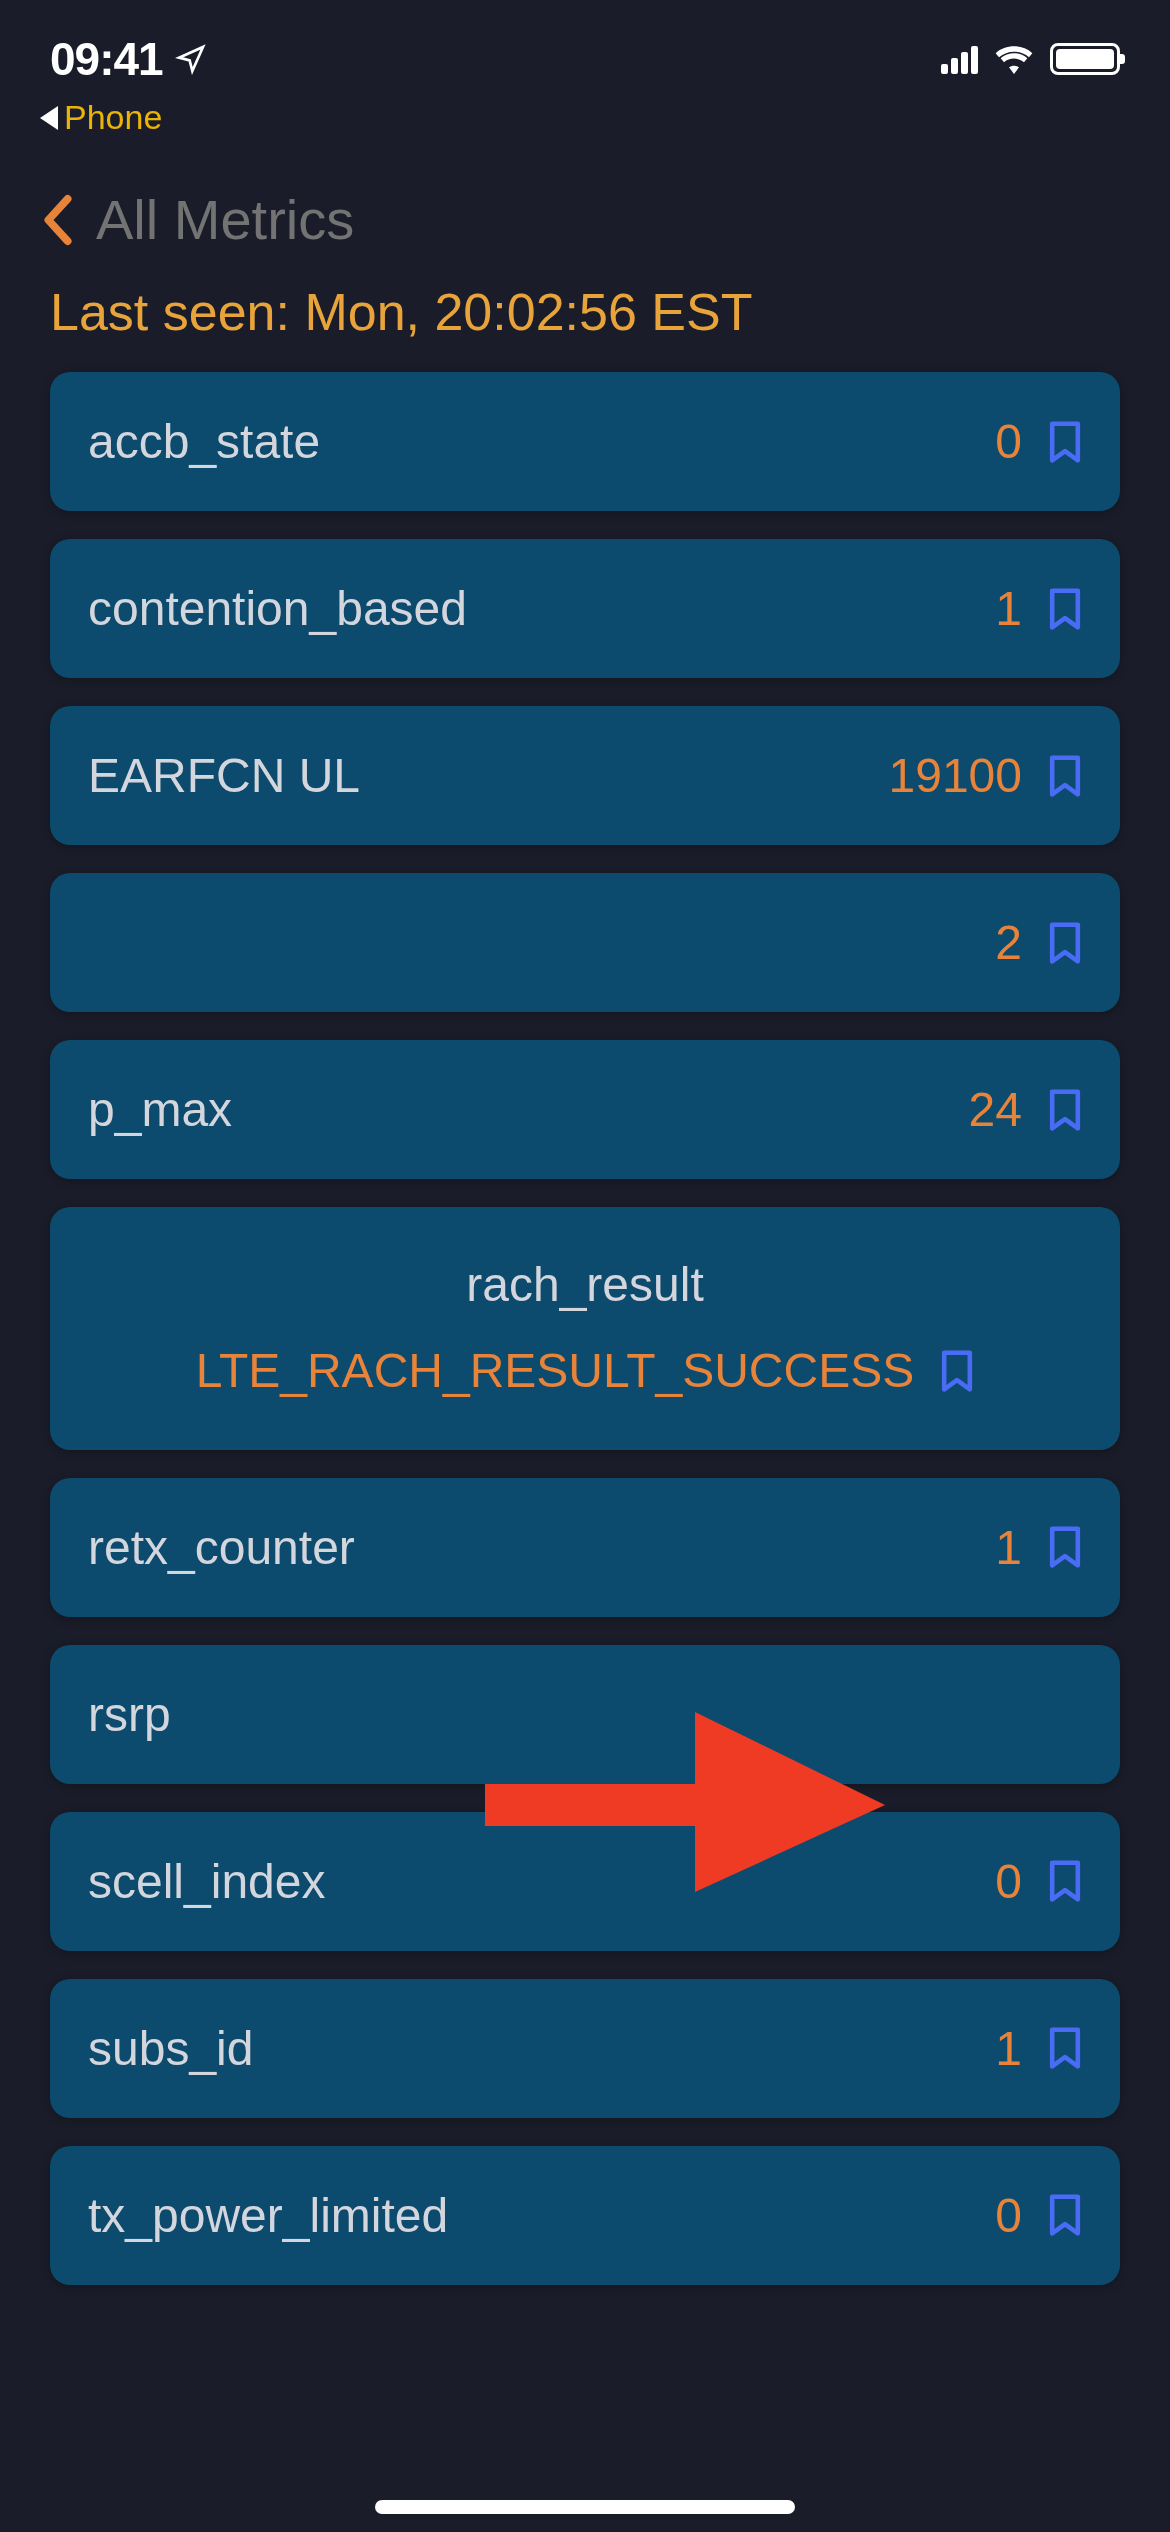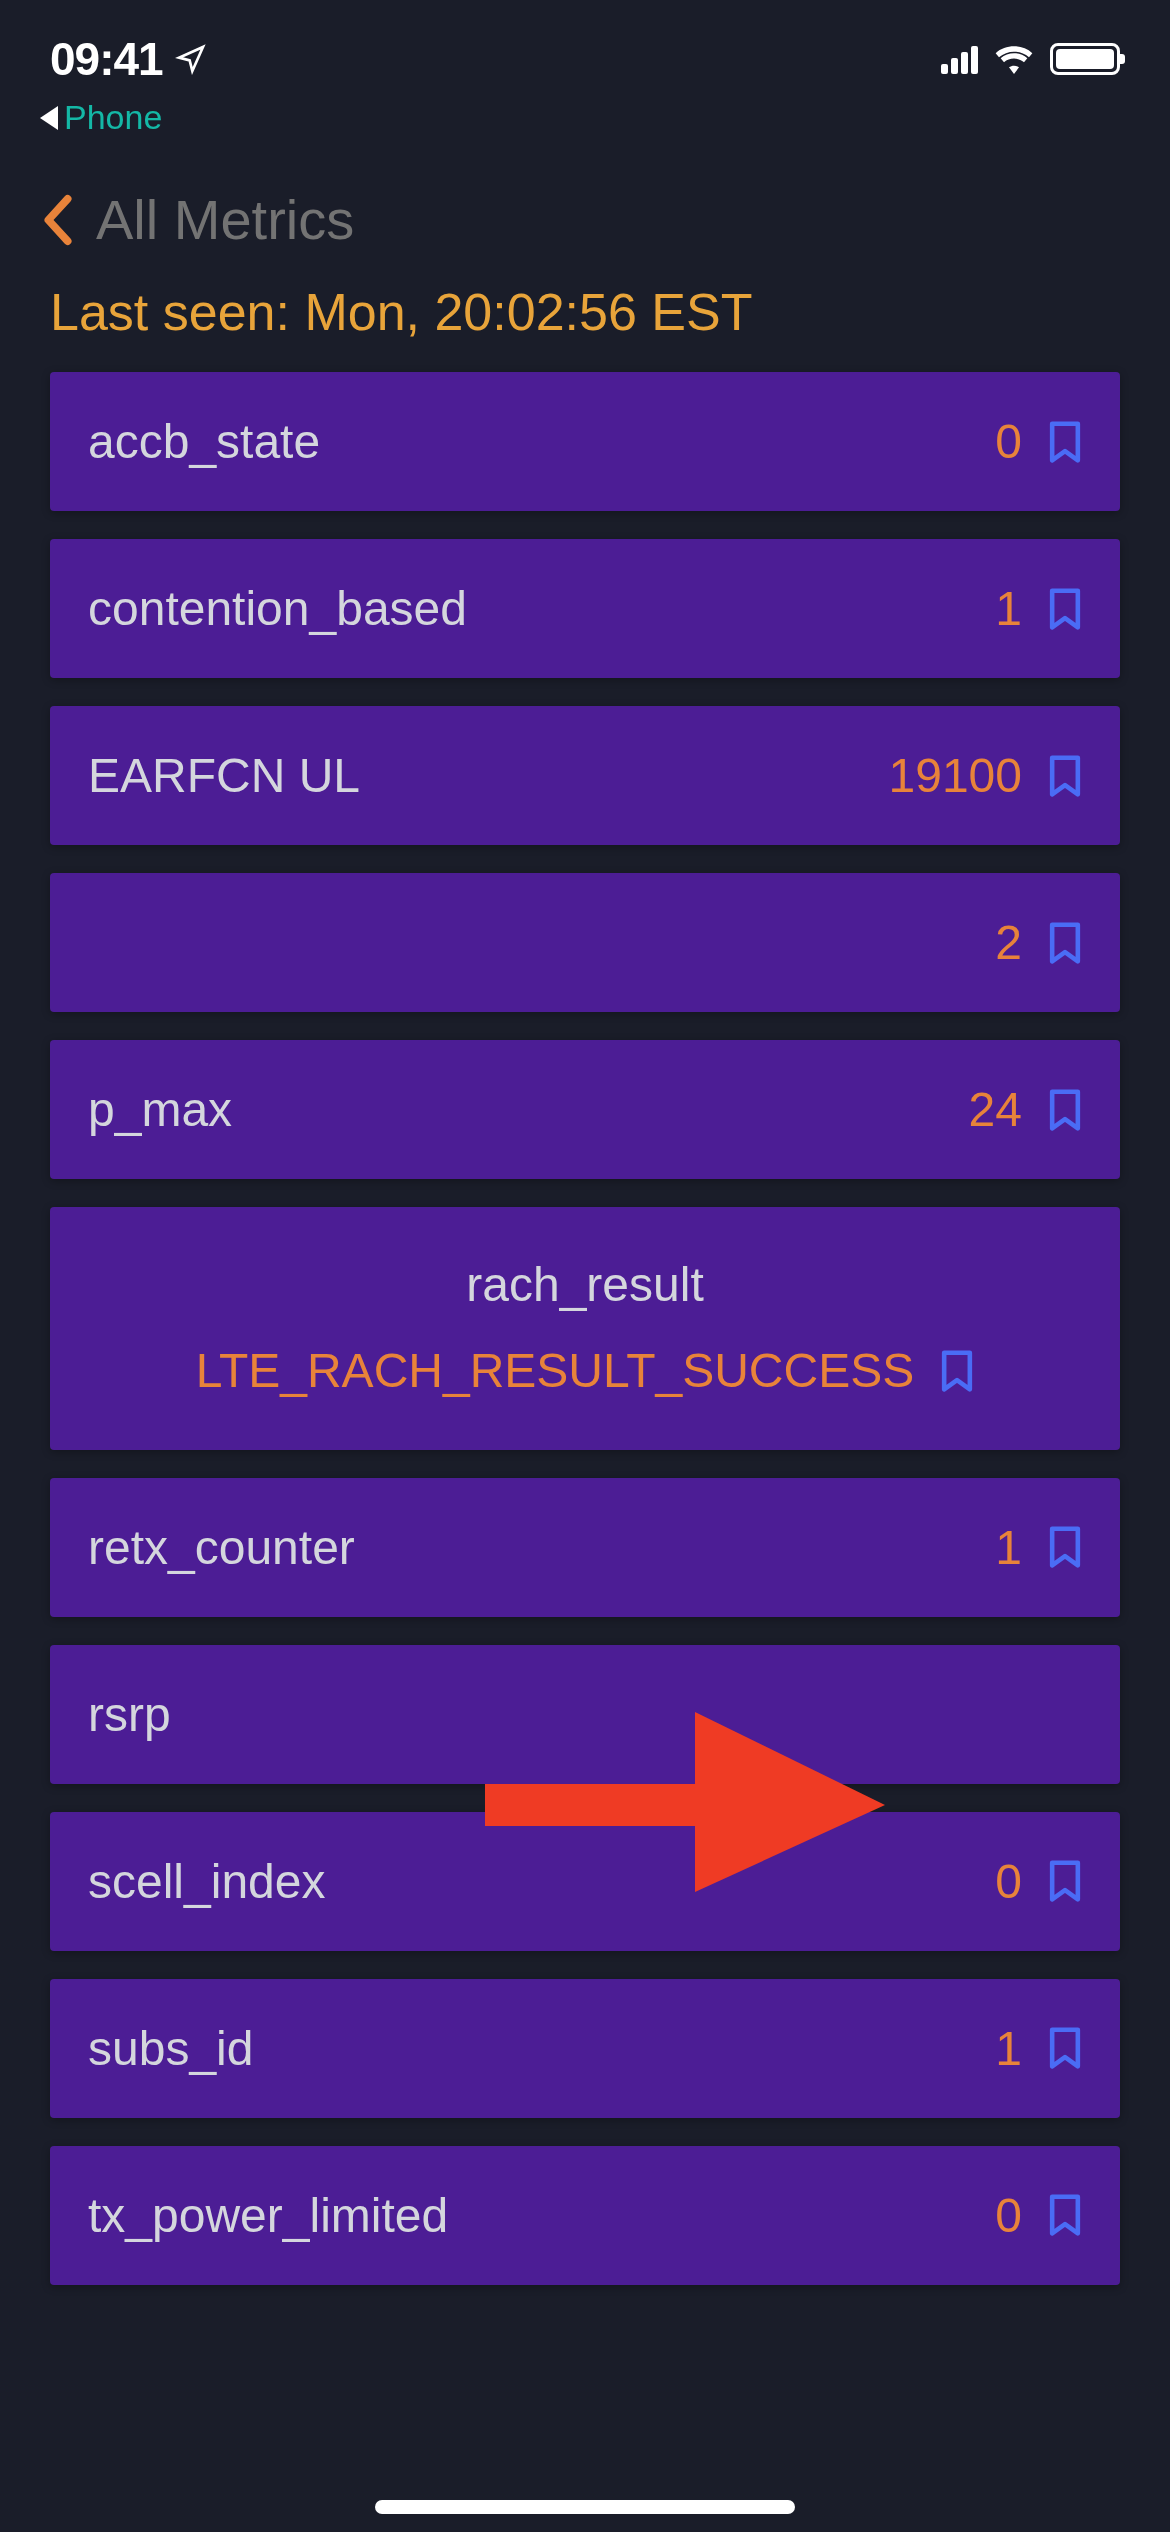--- a/index.html
+++ b/index.html
@@ -92,21 +92,21 @@
     height: 100%;
     background: #fff;
     border-radius: 4px;
   }
   
   .back-to-app {
     display: flex;
     align-items: center;
     gap: 6px;
     padding: 8px 0 0 40px;
-    color: #14b8a6;
+    color: #eab308;
     font-size: 34px;
   }
   
   .back-triangle {
     width: 0;
     height: 0;
     border-top: 12px solid transparent;
     border-bottom: 12px solid transparent;
     border-right: 18px solid #fff;
   }
@@ -137,22 +137,22 @@
   }
   
   .metrics-list {
     padding: 0 50px;
     display: flex;
     flex-direction: column;
     gap: 28px;
   }
   
   .metric-row {
-    background: #4c1d95;
-    border-radius: 4px;
+    background: #0c4a6e;
+    border-radius: 20px;
     padding: 42px 38px;
     display: flex;
     align-items: center;
     justify-content: space-between;
     gap: 30px;
     box-shadow: 0 2px 8px rgba(0,0,0,0.3);
   }
   
   .metric-row.tall {
     padding: 50px 38px;

